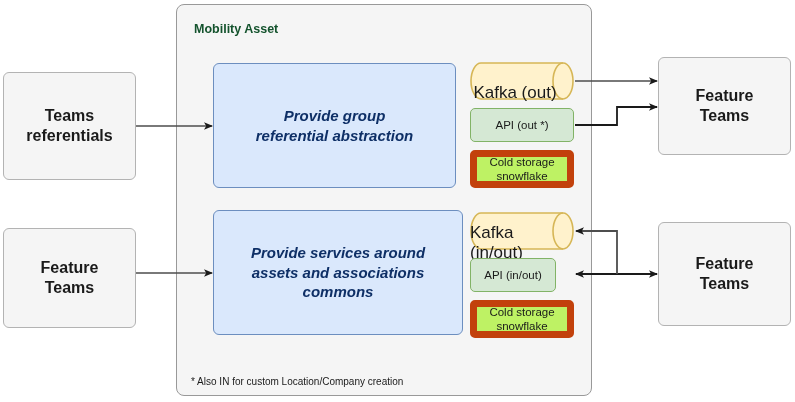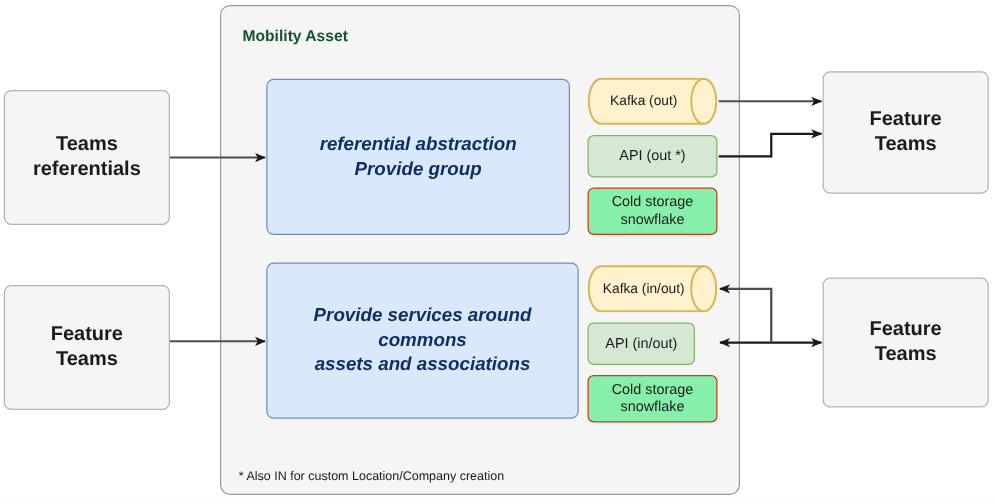--- a/index.html
+++ b/index.html
@@ -21,28 +21,28 @@
 
   
   .cap{background:#dae8fc;border:1px solid #6c8ebf;border-radius:6px;
        font-style:italic;font-weight:bold;font-size:15px;color:#0e2f66;line-height:1.3;}
 
   
   .chip{position:absolute;box-sizing:border-box;display:flex;align-items:center;
         justify-content:center;text-align:center;font-size:11.5px;color:#1a1a1a;
         line-height:1.25;border-radius:5px;}
   .chip-green{background:#d5e8d4;border:1px solid #82b366;}
-  .chip-purple{background:#86efac;border:1px solid #c2410c;}
+  .chip-purple{background:#bef264;border:7px solid #c2410c;}
 
   
   .cyl{position:absolute;box-sizing:border-box;}
   .cyl svg{position:absolute;left:0;top:0;}
-  .cyl .cyl-label{position:absolute;left:0;top:0;width:100%;height:100%;
+  .cyl .cyl-label{position:absolute;left:0;top:12px;width:100%;height:100%;
         display:flex;align-items:center;justify-content:center;
-        font-size:11px;color:#1a1a1a;padding-right:14px;box-sizing:border-box;}
+        font-size:17px;color:#1a1a1a;padding-right:14px;box-sizing:border-box;}
 
   #edges{position:absolute;left:0;top:0;width:795px;height:402px;pointer-events:none;}
 </style>
 </head>
 <body>
 
 <div id="stage">
 
   <div class="container-box" style="left:176px;top:4px;width:416px;height:392px;"></div>
   <div class="container-title" style="left:194px;top:22px;">Mobility Asset</div>
@@ -62,28 +62,28 @@
     <span style="white-space:pre-line;">Feature
 Teams</span>
   </div>
 
   <div class="node actor" style="left:658px;top:222px;width:133px;height:104px;flex-direction:column;">
     <span style="white-space:pre-line;">Feature
 Teams</span>
   </div>
 
   <div class="node cap" style="left:213px;top:63px;width:243px;height:125px;flex-direction:column;">
+    <span>Provide group</span>
     <span>referential abstraction</span>
-    <span>Provide group</span>
   </div>
 
   <div class="node cap" style="left:213px;top:210px;width:250px;height:125px;flex-direction:column;">
     <span>Provide services around</span>
+    <span>assets and associations</span>
     <span>commons</span>
-    <span>assets and associations</span>
   </div>
 
   <div class="cyl" style="left:470px;top:62px;width:104px;height:38px;">
     <svg width="104" height="38" viewBox="0 0 104 38">
       <path d="M11,1 H93 A10,18 0 0 1 93,37 H11 A10,18 0 0 1 11,1 Z" fill="#fff2cc" stroke="#d6b656" stroke-width="1.6"></path>
       <path d="M93,1 A10,18 0 0 0 93,37" fill="none" stroke="#d6b656" stroke-width="1.6"></path>
     </svg>
     <span class="cyl-label">Kafka (out)</span>
   </div>
 

